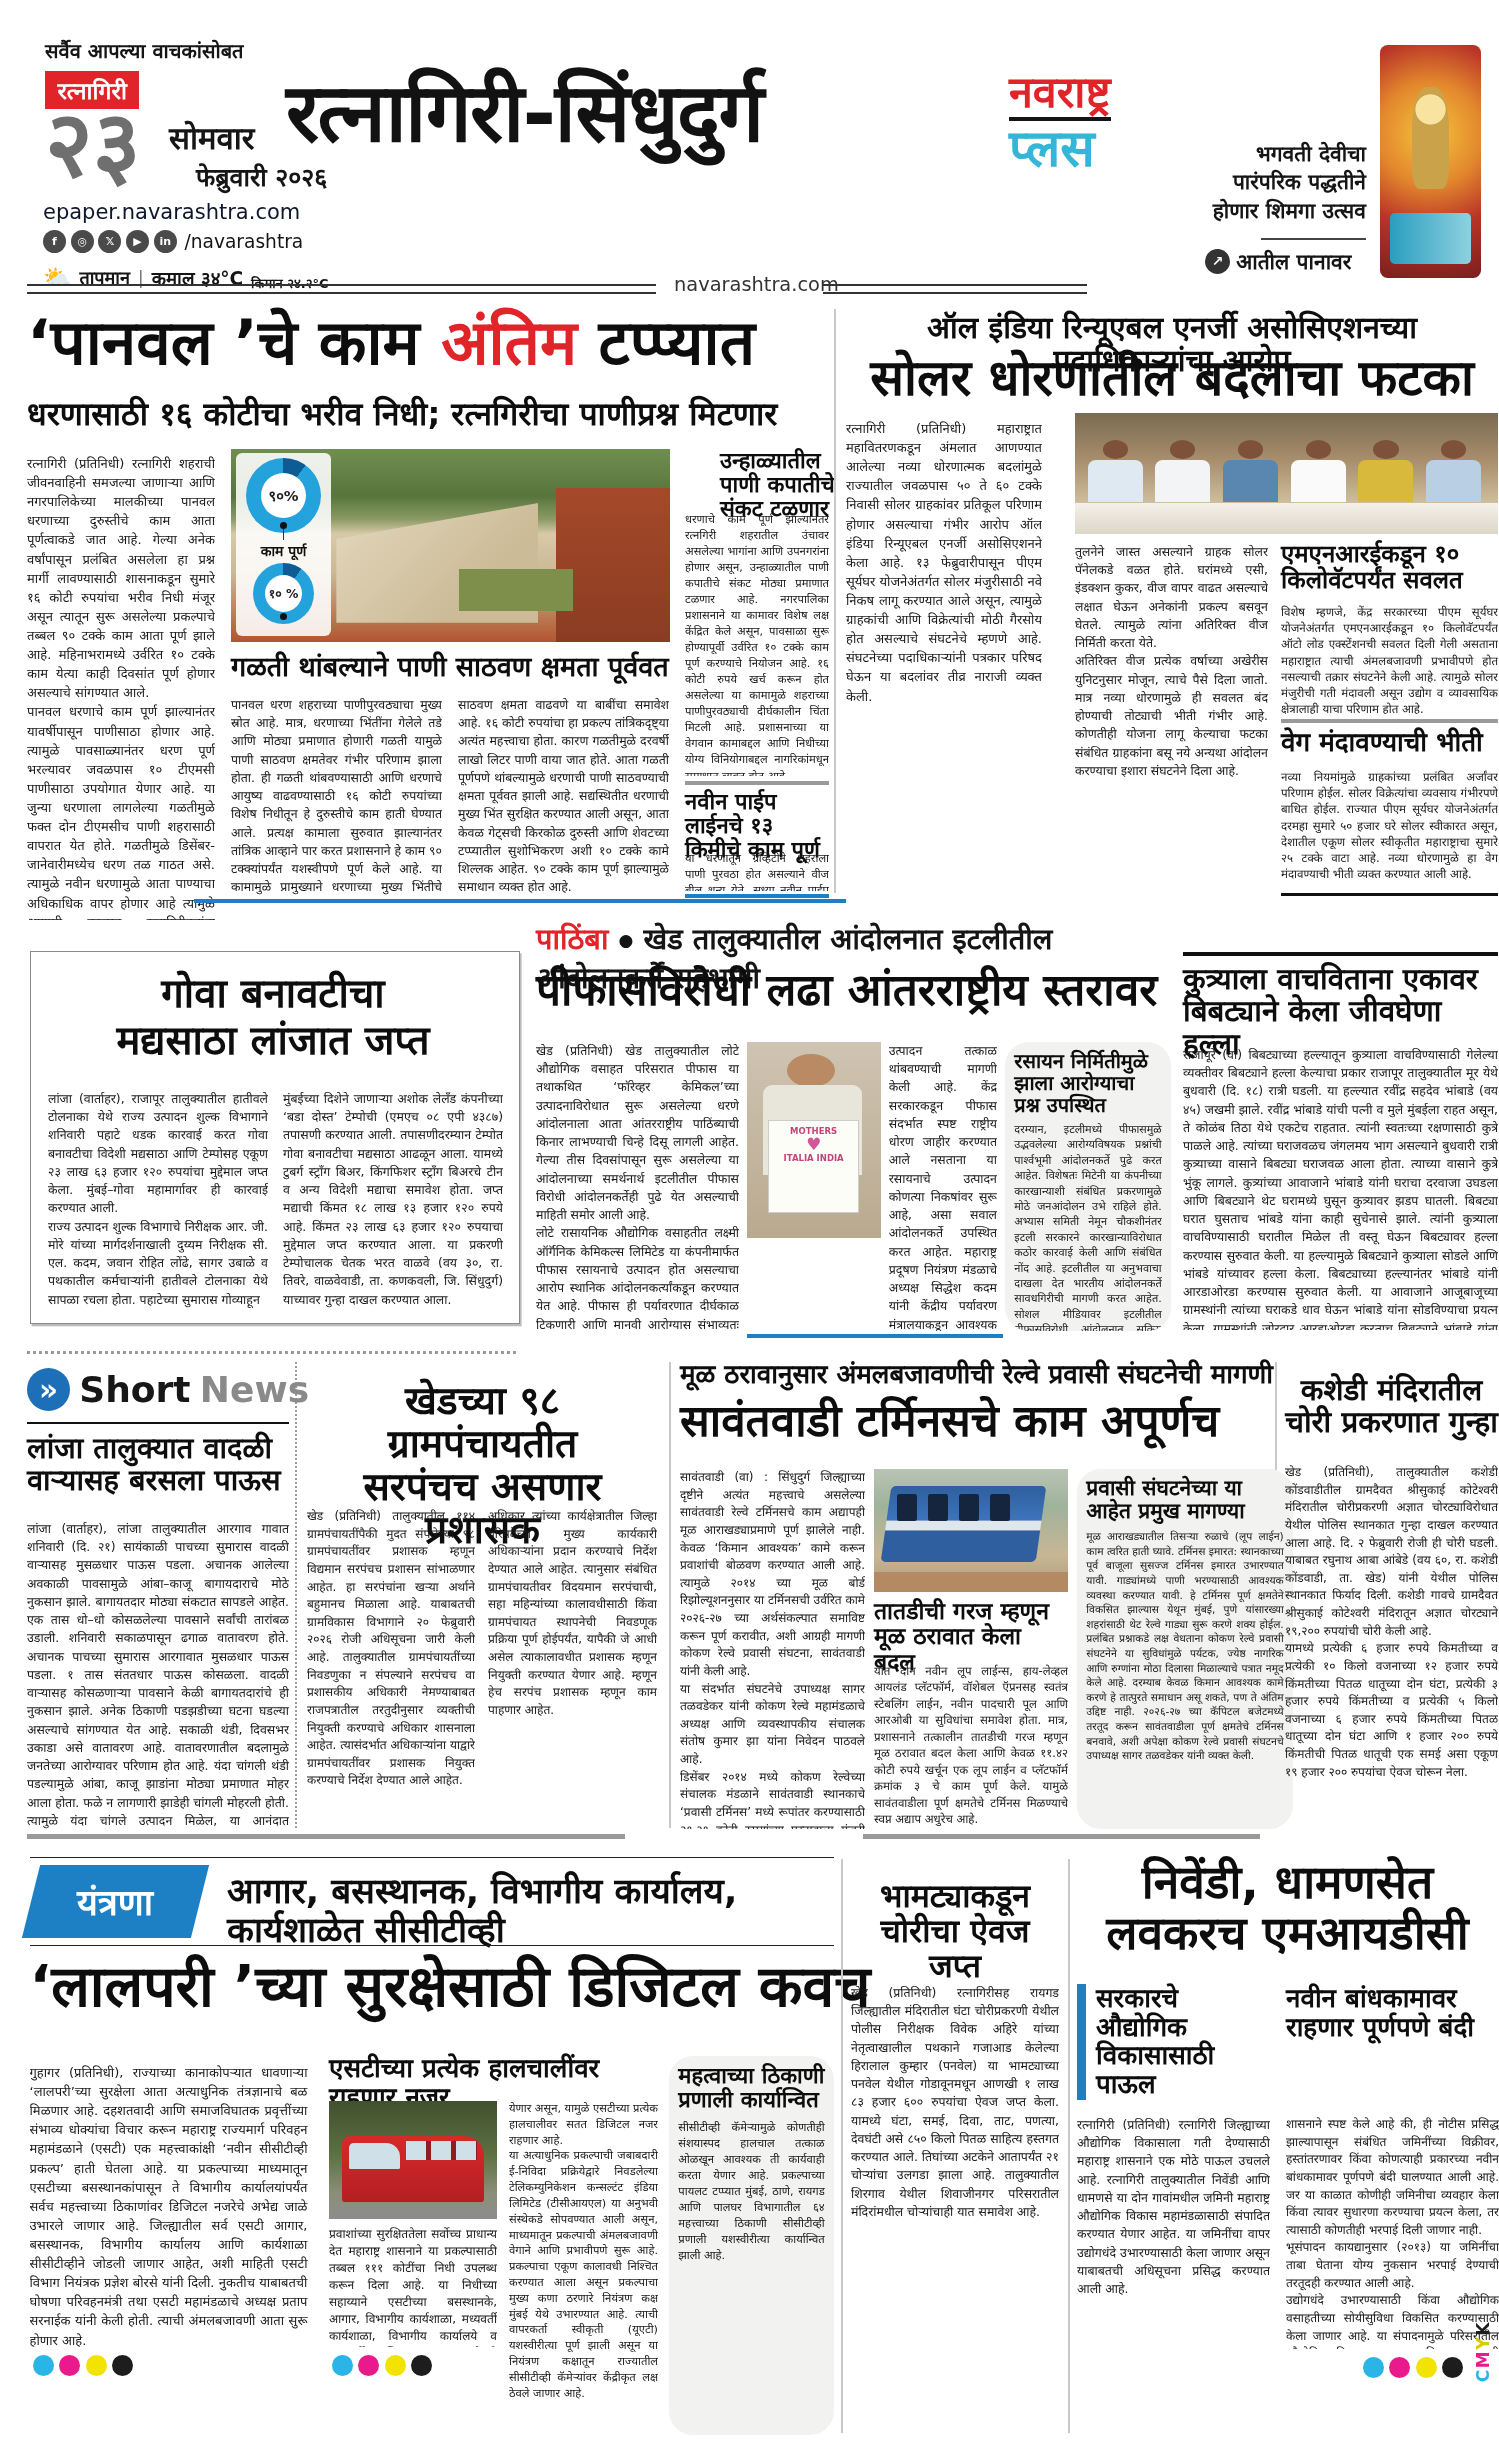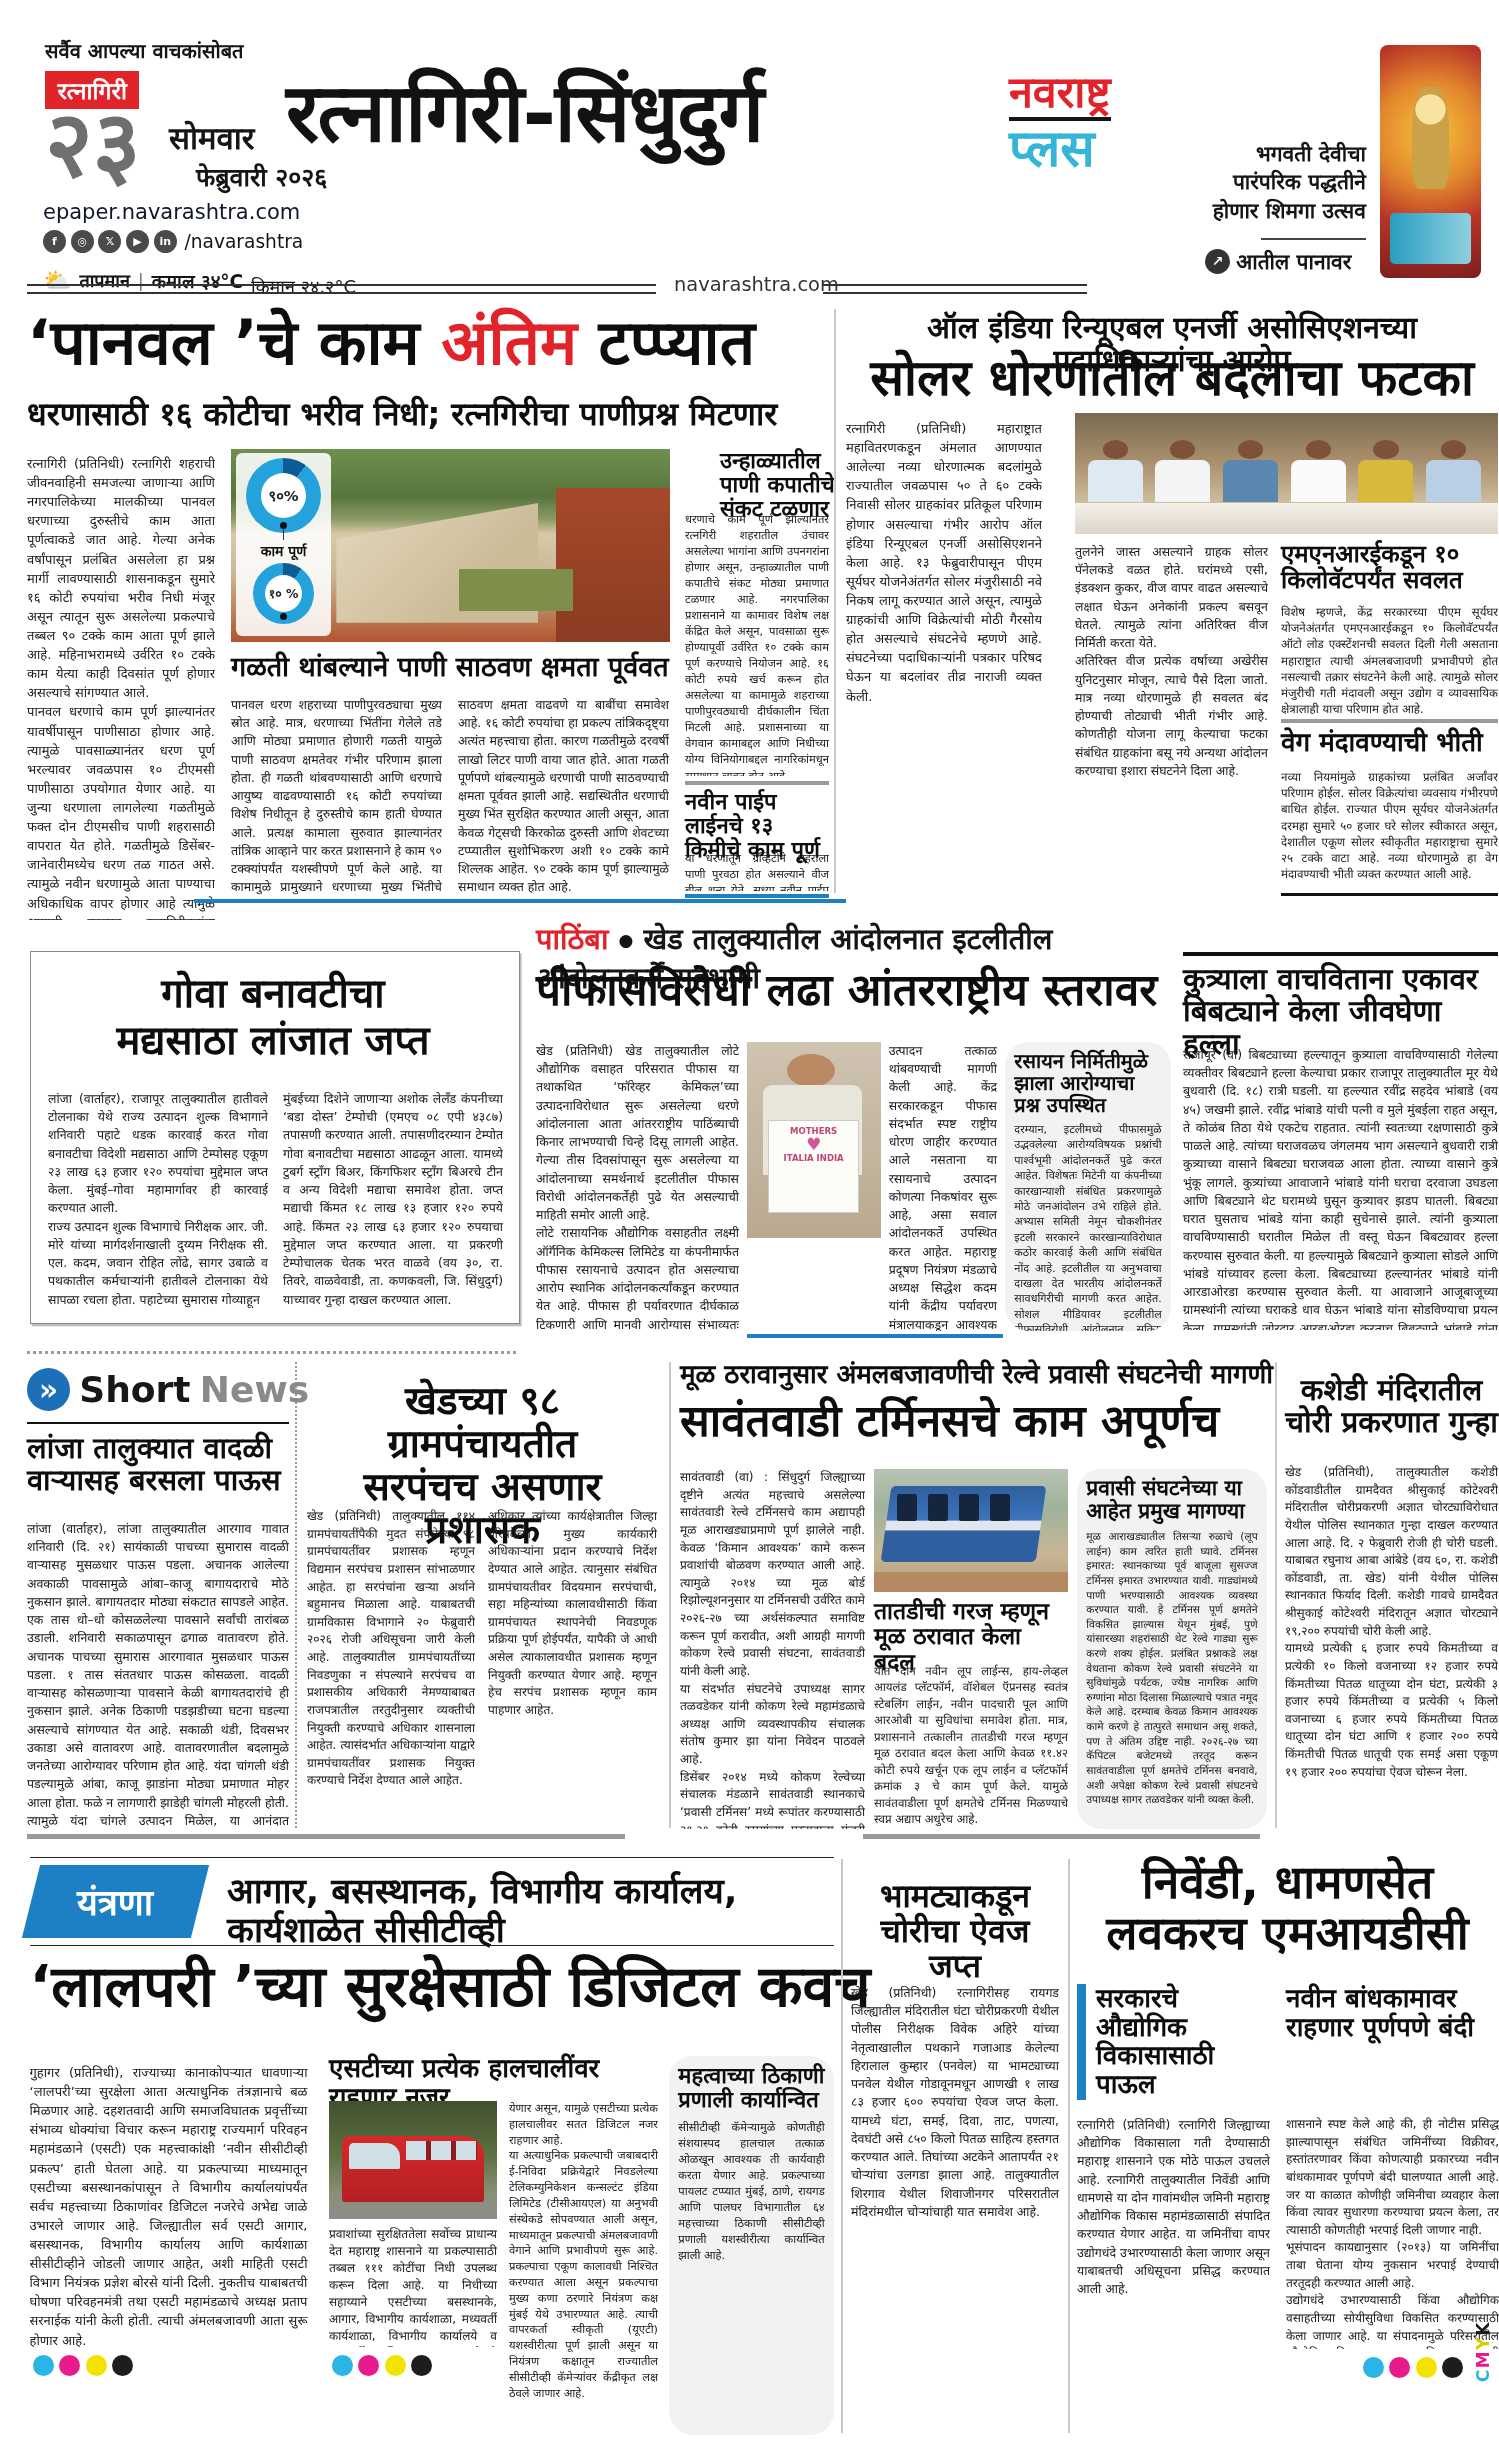--- a/index.html
+++ b/index.html
@@ -83,21 +83,21 @@
     <span class="soc">𝕏</span>
     <span class="soc">▶</span>
     <span class="soc">in</span>
     <span style="font-size:18.6px;margin-left:3.1px;">/navarashtra</span>
   </div>
   <div class="b" style="left:43px;top:262px;display:flex;align-items:center;gap:7.8px;">
     <span style="font-size:23px;">⛅</span>
     <span style="font-size:18px;font-weight:700;">तापमान</span>
     <span style="font-size:18px;color:#777;">|</span>
     <span style="font-size:18.6px;font-weight:700;">कमाल ३४°C</span>
-    <span style="font-size:18px;font-weight:400;margin-top:12px;">किमान २४.२°C</span>
+    <span style="font-size:13px;font-weight:700;margin-top:12px;">किमान २४.२°C</span>
   </div>
 
   <div class="b" style="left:286px;top:54px;width:718px;font-size:81px;font-weight:800;color:#121212;letter-spacing:-1.6px;white-space:nowrap;">रत्नागिरी-सिंधुदुर्ग</div>
 
   <div class="b" style="left:1009px;top:68px;width:202px;">
     <div style="font-size:43px;font-weight:800;color:#e1232a;border-bottom:4.7px solid #151515;display:inline-block;line-height:1.15;">नवराष्ट्र</div>
     <div style="font-size:51px;font-weight:800;color:#35b5d8;line-height:1.1;">प्लस</div>
   </div>
 
   <div class="b" style="left:1207px;top:140px;width:159px;text-align:right;font-size:21px;font-weight:700;line-height:1.35;">भगवती देवीचा पारंपरिक पद्धतीने होणार शिमगा उत्सव</div>
@@ -272,21 +272,21 @@
     <div class="bodyy"></div>
     <div class="win" style="left:12%;"></div>
     <div class="win" style="left:28%;"></div>
     <div class="win" style="left:44%;"></div>
     <div class="win" style="left:60%;"></div>
     <div class="plat"></div>
   </div>
   <div class="b hd" style="left:874px;top:1599px;width:194px;font-size:23px;white-space:pre-line;">तातडीची गरज म्हणून
 मूळ ठरावात केला बदल</div>
   <div class="b j" style="left:874px;top:1663px;width:194px;height:166px;font-size:11.6px;line-height:1.42;">यात दोन नवीन लूप लाईन्स, हाय-लेव्हल आयलंड प्लॅटफॉर्म, वॉशेबल ऍप्रनसह स्वतंत्र स्टेबलिंग लाईन, नवीन पादचारी पूल आणि आरओबी या सुविधांचा समावेश होता. मात्र, प्रशासनाने तत्कालीन तातडीची गरज म्हणून मूळ ठरावात बदल केला आणि केवळ ११.४२ कोटी रुपये खर्चून एक लूप लाईन व प्लॅटफॉर्म क्रमांक ३ चे काम पूर्ण केले. यामुळे सावंतवाडीला पूर्ण क्षमतेचे टर्मिनस मिळण्याचे स्वप्न अद्याप अधुरेच आहे.</div>
-  <div class="b graybox" style="left:1077px;top:1469px;width:190px;height:360px;padding:7.8px 9.3px;box-sizing:border-box;overflow:hidden;">
+  <div class="b graybox" style="left:1077px;top:1469px;width:216px;height:360px;padding:7.8px 9.3px;box-sizing:border-box;overflow:hidden;">
     <div class="hd" style="font-size:21px;white-space:pre-line;">प्रवासी संघटनेच्या या
 आहेत प्रमुख मागण्या</div>
     <div class="j" style="font-size:10.6px;line-height:1.38;margin-top:6.2px;">मूळ आराखड्यातील तिसऱ्या रुळाचे (लूप लाईन) काम त्वरित हाती घ्यावे. टर्मिनस इमारत: स्थानकाच्या पूर्व बाजूला सुसज्ज टर्मिनस इमारत उभारण्यात यावी. गाड्यांमध्ये पाणी भरण्यासाठी आवश्यक व्यवस्था करण्यात यावी. हे टर्मिनस पूर्ण क्षमतेने विकसित झाल्यास येथून मुंबई, पुणे यांसारख्या शहरांसाठी थेट रेल्वे गाड्या सुरू करणे शक्य होईल. प्रलंबित प्रश्नाकडे लक्ष वेधताना कोकण रेल्वे प्रवासी संघटनेने या सुविधांमुळे पर्यटक, ज्येष्ठ नागरिक आणि रुग्णांना मोठा दिलासा मिळाल्याचे पत्रात नमूद केले आहे. दरम्याब केवळ किमान आवश्यक कामे करणे हे तात्पुरते समाधान असू शकते, पण ते अंतिम उद्दिष्ट नाही. २०२६-२७ च्या कॅपिटल बजेटमध्ये तरतूद करून सावंतवाडीला पूर्ण क्षमतेचे टर्मिनस बनवावे, अशी अपेक्षा कोकण रेल्वे प्रवासी संघटनचे उपाध्यक्ष सागर तळवडेकर यांनी व्यक्त केली.</div>
   </div>
 
   <div class="b hd center" style="left:1285px;top:1374px;width:213px;font-size:29.5px;white-space:pre-line;">कशेडी मंदिरातील
 चोरी प्रकरणात गुन्हा</div>
   <div class="b j" style="left:1285px;top:1464px;width:213px;height:368px;font-size:12px;">खेड (प्रतिनिधी), तालुक्यातील कशेडी कोंडवाडीतील ग्रामदैवत श्रीसुकाई कोटेश्वरी मंदिरातील चोरीप्रकरणी अज्ञात चोरट्याविरोधात येथील पोलिस स्थानकात गुन्हा दाखल करण्यात आला आहे. दि. २ फेब्रुवारी रोजी ही चोरी घडली. याबाबत रघुनाथ आबा आंबेडे (वय ६०, रा. कशेडी कोंडवाडी, ता. खेड) यांनी येथील पोलिस स्थानकात फिर्याद दिली. कशेडी गावचे ग्रामदैवत श्रीसुकाई कोटेश्वरी मंदिरातून अज्ञात चोरट्याने १९,२०० रुपयांची चोरी केली आहे.
 यामध्ये प्रत्येकी ६ हजार रुपये किमतीच्या व प्रत्येकी १० किलो वजनाच्या १२ हजार रुपये किंमतीच्या पितळ धातूच्या दोन घंटा, प्रत्येकी ३ हजार रुपये किंमतीच्या व प्रत्येकी ५ किलो वजनाच्या ६ हजार रुपये किंमतीच्या पितळ धातूच्या दोन घंटा आणि १ हजार २०० रुपये किंमतीची पितळ धातूची एक समई असा एकूण १९ हजार २०० रुपयांचा ऐवज चोरून नेला.</div>
 

